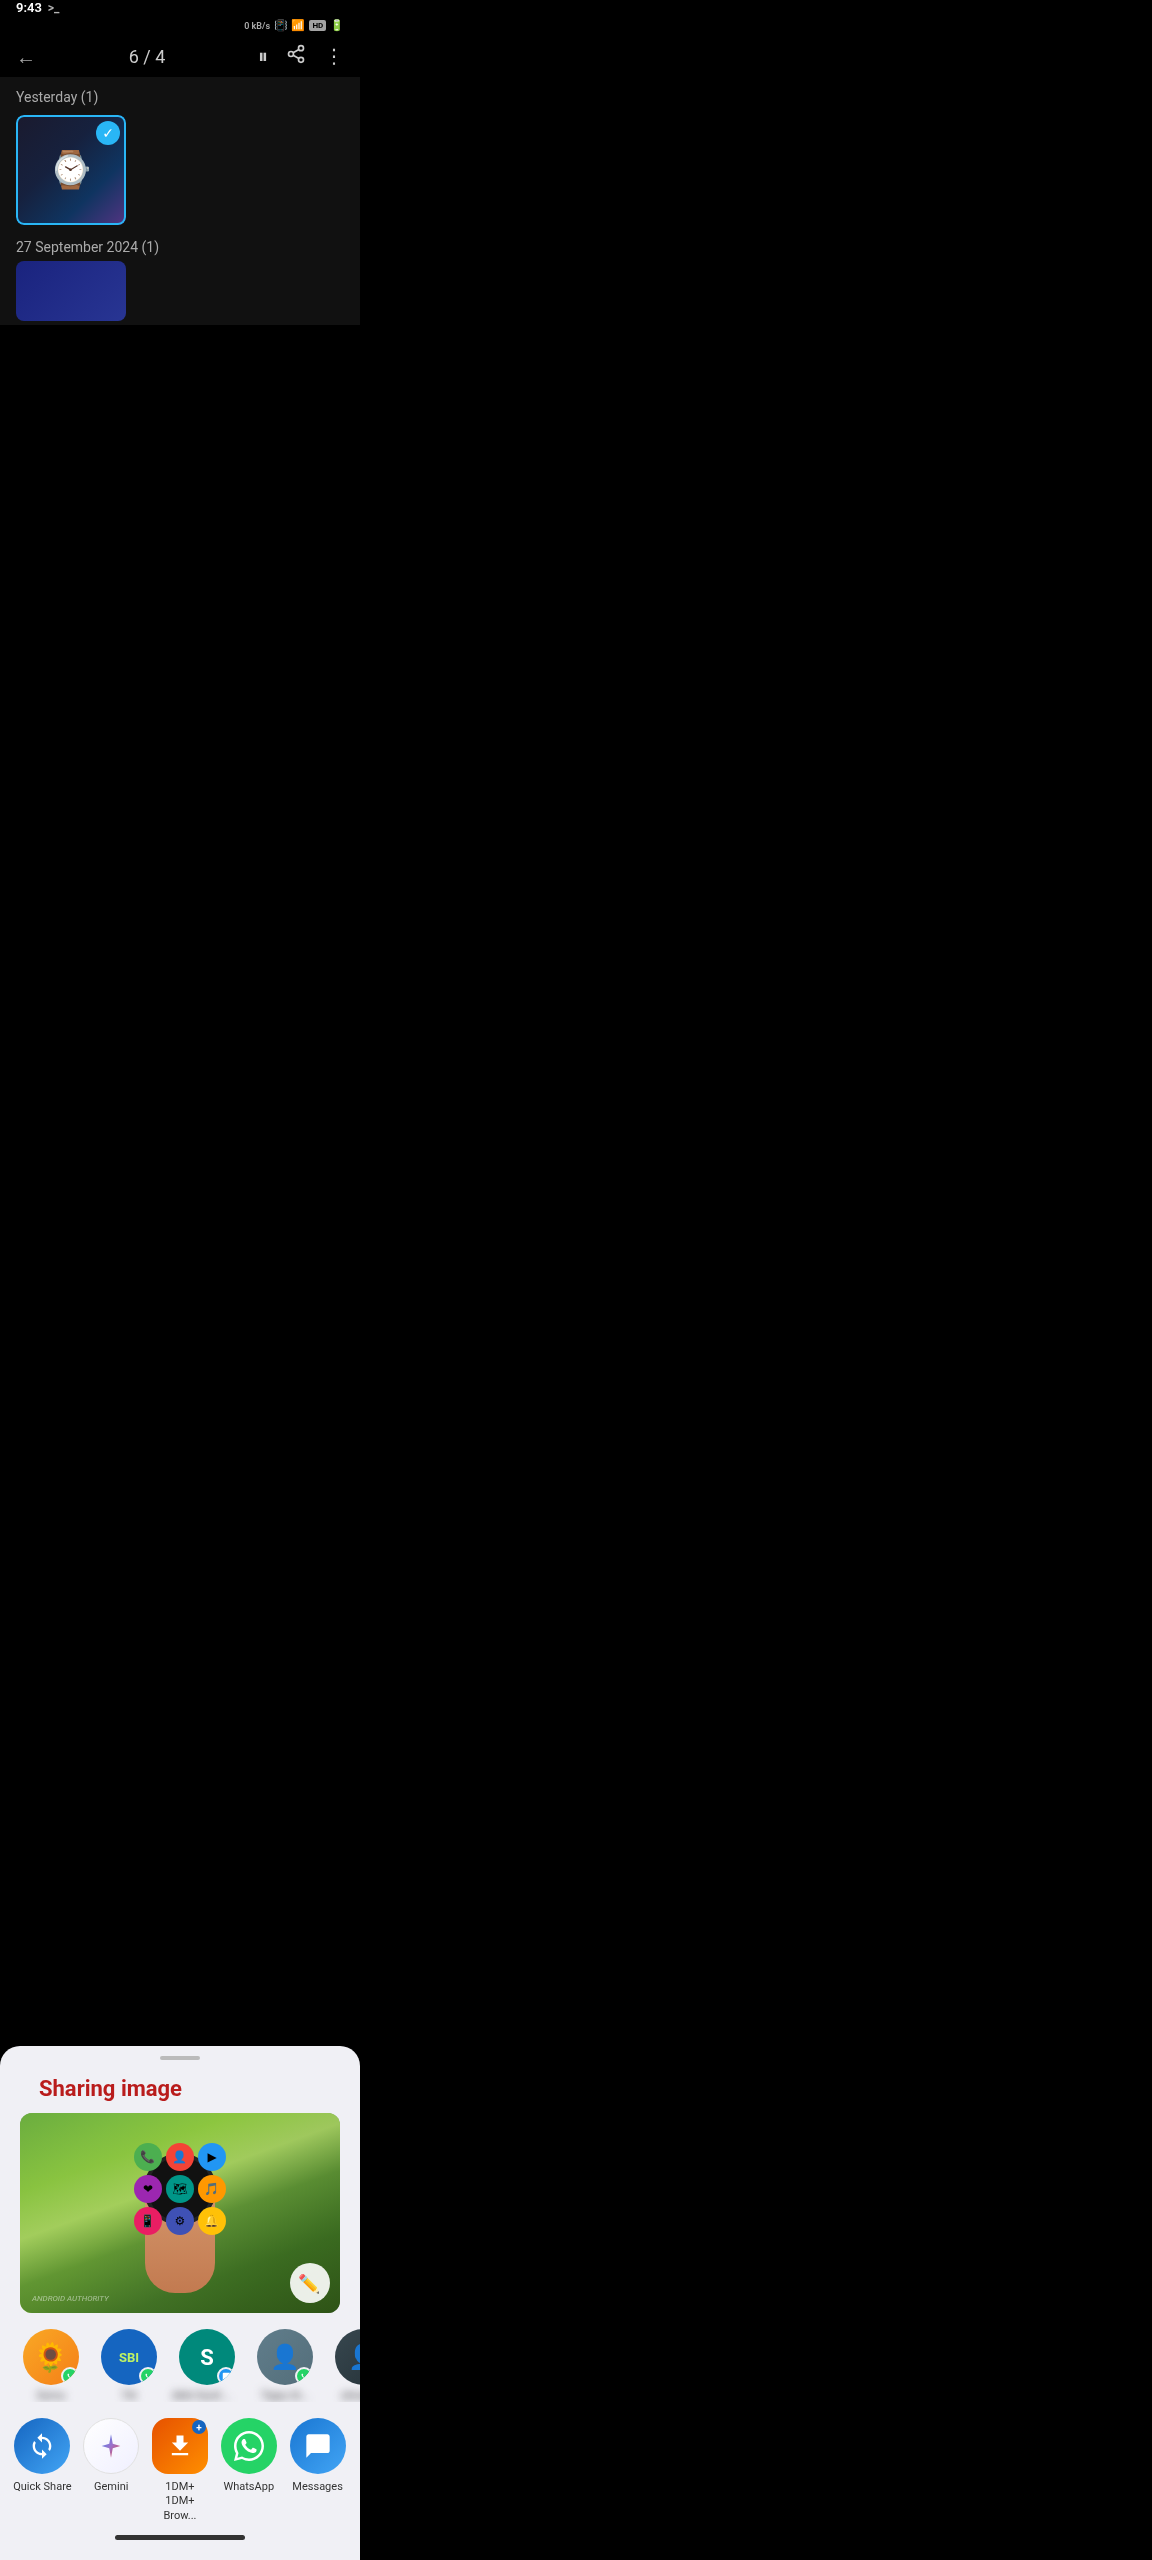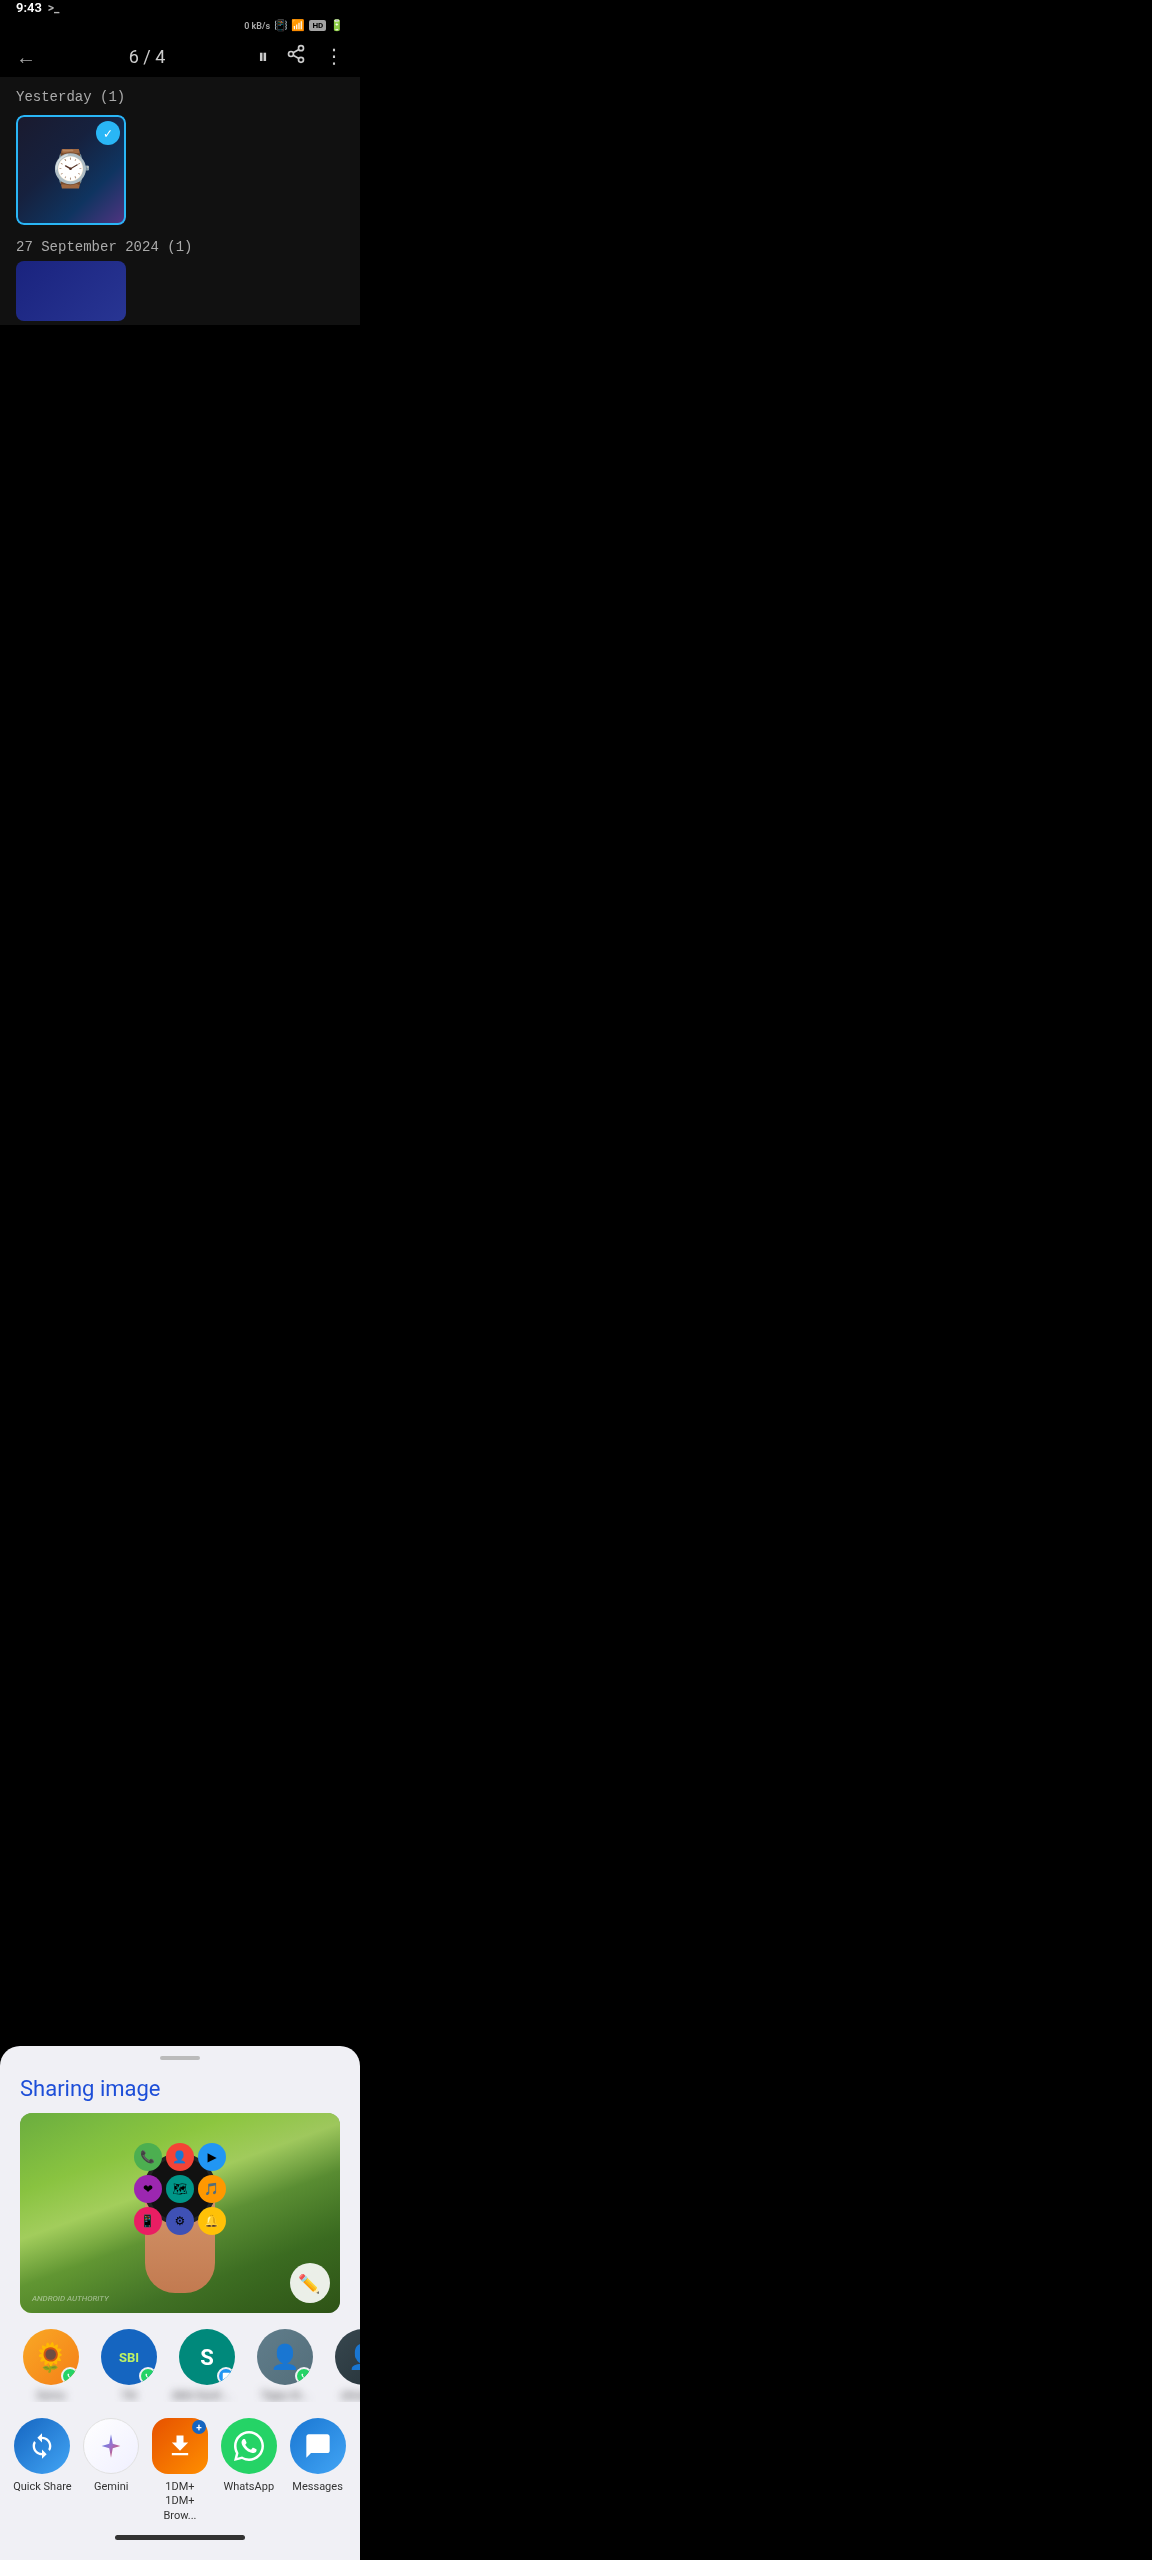--- a/index.html
+++ b/index.html
@@ -38,21 +38,20 @@
       color: #999;
     }
     .top-bar-center { font-size: 18px; color: #ccc; }
     .top-bar-icons { display: flex; gap: 18px; }
     .top-bar-icon { font-size: 20px; color: #ccc; cursor: pointer; }
 
     
     .gallery-area {
       background: #111;
       padding: 12px 16px 4px;
-      font-family: Liberation Mono, monospace;
     }
     .date-label {
       color: #aaa;
       font-size: 14px;
       margin-bottom: 10px;
     }
     .photo-grid {
       display: flex;
       flex-wrap: wrap;
       gap: 4px;
@@ -122,23 +121,24 @@
     }
     .sheet-handle {
       width: 40px;
       height: 4px;
       background: #bbb;
       border-radius: 2px;
       margin: 10px auto 16px;
     }
     .sheet-title {
       font-size: 22px;
-      font-weight: 400;
-      color: #1d4ed8;
+      font-weight: 700;
+      color: #b91c1c;
       padding: 0 20px 12px;
+      margin-left: 19px;
     }
 
     
     .image-preview-container {
       margin: 0 20px 16px;
       border-radius: 12px;
       overflow: hidden;
       position: relative;
       height: 200px;
       background: linear-gradient(

